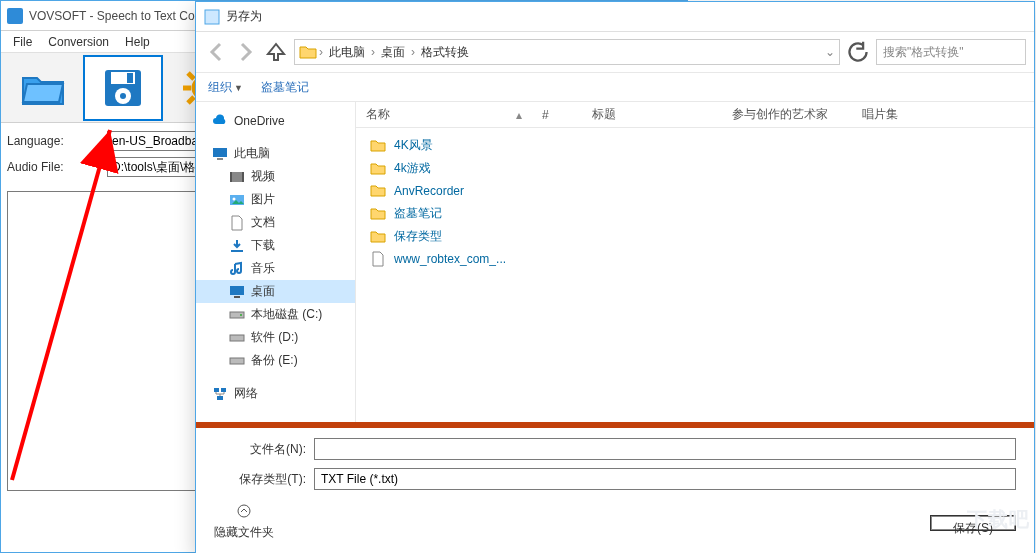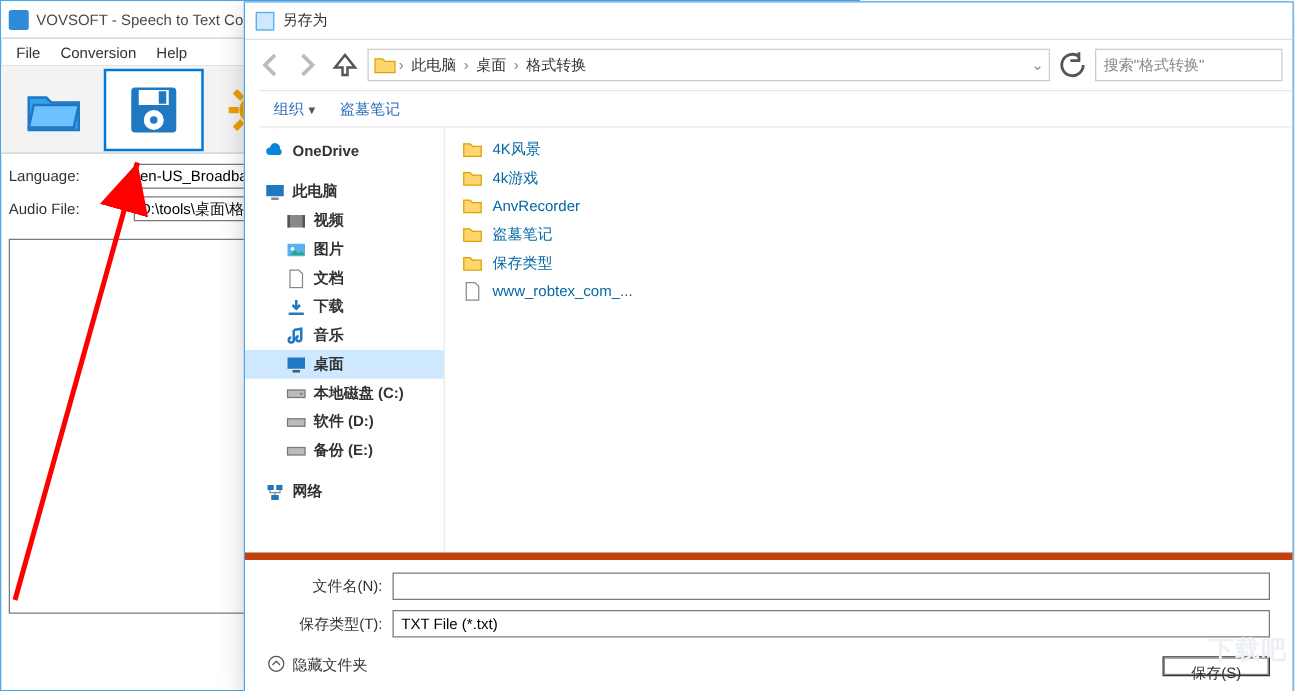--- a/index.html
+++ b/index.html
@@ -39,27 +39,27 @@
 .dlg-nav { height: 40px; display: flex; align-items: center; padding: 4px 8px; gap: 6px; }
 .nav-btn { width: 24px; height: 24px; display: inline-flex; align-items: center; justify-content: center; color: #999; }
 .nav-btn.active { color: #333; }
 .breadcrumb { flex: 1; border: 1px solid #ccc; height: 26px; display: flex; align-items: center; padding: 0 4px; gap: 2px; background: #fff; }
 .breadcrumb .folder-ic { width: 18px; height: 16px; }
 .breadcrumb .crumb { padding: 0 4px; color: #333; }
 .breadcrumb .sep { color: #888; }
 .refresh-btn { width: 24px; height: 24px; display: inline-flex; align-items: center; justify-content: center; color: #555; }
 .searchbox { width: 150px; border: 1px solid #ccc; height: 26px; padding: 0 6px; color: #888; background: #fff; display: flex; align-items: center; }
 
-.dlg-cmdbar { height: 30px; display: flex; align-items: center; padding: 0 12px; gap: 18px; border-top: 1px solid #e8e8e8; border-bottom: 1px solid #e8e8e8; margin-left: 11px; }
+.dlg-cmdbar { height: 30px; display: flex; align-items: center; padding: 0 12px; gap: 18px; border-top: 1px solid #e8e8e8; border-bottom: 1px solid #e8e8e8; }
 .dlg-cmdbar .cmd { color: #2a6fbb; }
 .dlg-cmdbar .dropmark { font-size: 9px; color: #555; margin-left: 2px; }
 
 .dlg-body { flex: 1; display: flex; min-height: 0; }
 .tree { width: 160px; border-right: 1px solid #e8e8e8; padding: 8px 0; overflow: hidden; }
-.tree-item { display: flex; align-items: center; gap: 6px; padding: 3px 10px 3px 16px; color: #333; font-weight: bold; }
+.tree-item { display: flex; align-items: center; gap: 6px; padding: 3px 10px 3px 16px; color: #333; }
 .tree-item.indent { padding-left: 33px; }
 .tree-item.selected { background: #cde8ff; }
 .tree-item .ticon { width: 16px; height: 16px; flex-shrink: 0; }
 
 .list { flex: 1; display: flex; flex-direction: column; }
 .list-header { height: 26px; display: flex; align-items: center; border-bottom: 1px solid #e8e8e8; color: #555; }
 .list-header span { padding: 0 10px; }
 .col-name { width: 150px; }
 .col-hash { width: 50px; }
 .col-title { width: 140px; }
@@ -67,21 +67,21 @@
 .col-album { flex: 1; }
 .list-rows { padding: 6px 0; }
 .list-row { display: flex; align-items: center; gap: 8px; padding: 3px 14px; color: #0369a1; }
 .list-row .ficon { width: 16px; height: 16px; flex-shrink: 0; }
 
 .dlg-footer { border-top: 6px solid #c2410c; padding: 10px 18px 12px 18px; }
 .footer-row { display: flex; align-items: center; margin-bottom: 8px; }
 .footer-row label { width: 100px; text-align: right; padding-right: 8px; color: #333; }
 .footer-row .field { flex: 1; border: 1px solid #7a7a7a; height: 22px; padding: 0 6px; background: #fff; display: flex; align-items: center; }
 .footer-actions { display: flex; align-items: center; justify-content: space-between; padding-top: 6px; }
-.hide-folders { display: flex; align-items: flex-start; gap: 6px; color: #333; }
+.hide-folders { display: flex; align-items: center; gap: 6px; color: #333; flex-direction: column; }
 .save-btn { width: 86px; height: 16px; border: 1px solid #333; background: #fff; color: #333; text-align: center; line-height: 24px; box-shadow: inset 0 0 0 1px #888; }
 
 
 .fld-yellow path { fill: #ffd66e; stroke: #d9a300; }
 .fld-file path { fill: #fff; stroke: #888; }
 
 
 .watermark { position: absolute; right: 6px; bottom: 20px; color: #eceff3; font-size: 20px; font-weight: bold; letter-spacing: 1px; pointer-events: none; }
 </style>
 </head>
@@ -305,20 +305,28 @@
             <rect x="2" y="2" width="5" height="4" fill="#1e78c2"></rect>
             <rect x="9" y="2" width="5" height="4" fill="#1e78c2"></rect>
             <rect x="5" y="10" width="6" height="4" fill="#1e78c2"></rect>
             <path d="M4 6 v2 h8 v-2 M8 8 v2" stroke="#888" fill="none"></path>
           </svg>
           <span>网络</span>
         </div>
     </div>
 
     <div class="list">
+      <div class="list-header">
+        <span class="col-name">名称</span>
+        <span style="color:#888">▴</span>
+        <span class="col-hash">#</span>
+        <span class="col-title">标题</span>
+        <span class="col-artist">参与创作的艺术家</span>
+        <span class="col-album">唱片集</span>
+      </div>
       <div class="list-rows">
         <div class="list-row">
             <svg class="ficon fld-yellow" viewBox="0 0 16 16">
               <path d="M1 3 h5 l2 2 h7 v8 h-14z"></path>
             </svg>
             <span>4K风景</span>
           </div>
         <div class="list-row">
             <svg class="ficon fld-yellow" viewBox="0 0 16 16">
               <path d="M1 3 h5 l2 2 h7 v8 h-14z"></path>

